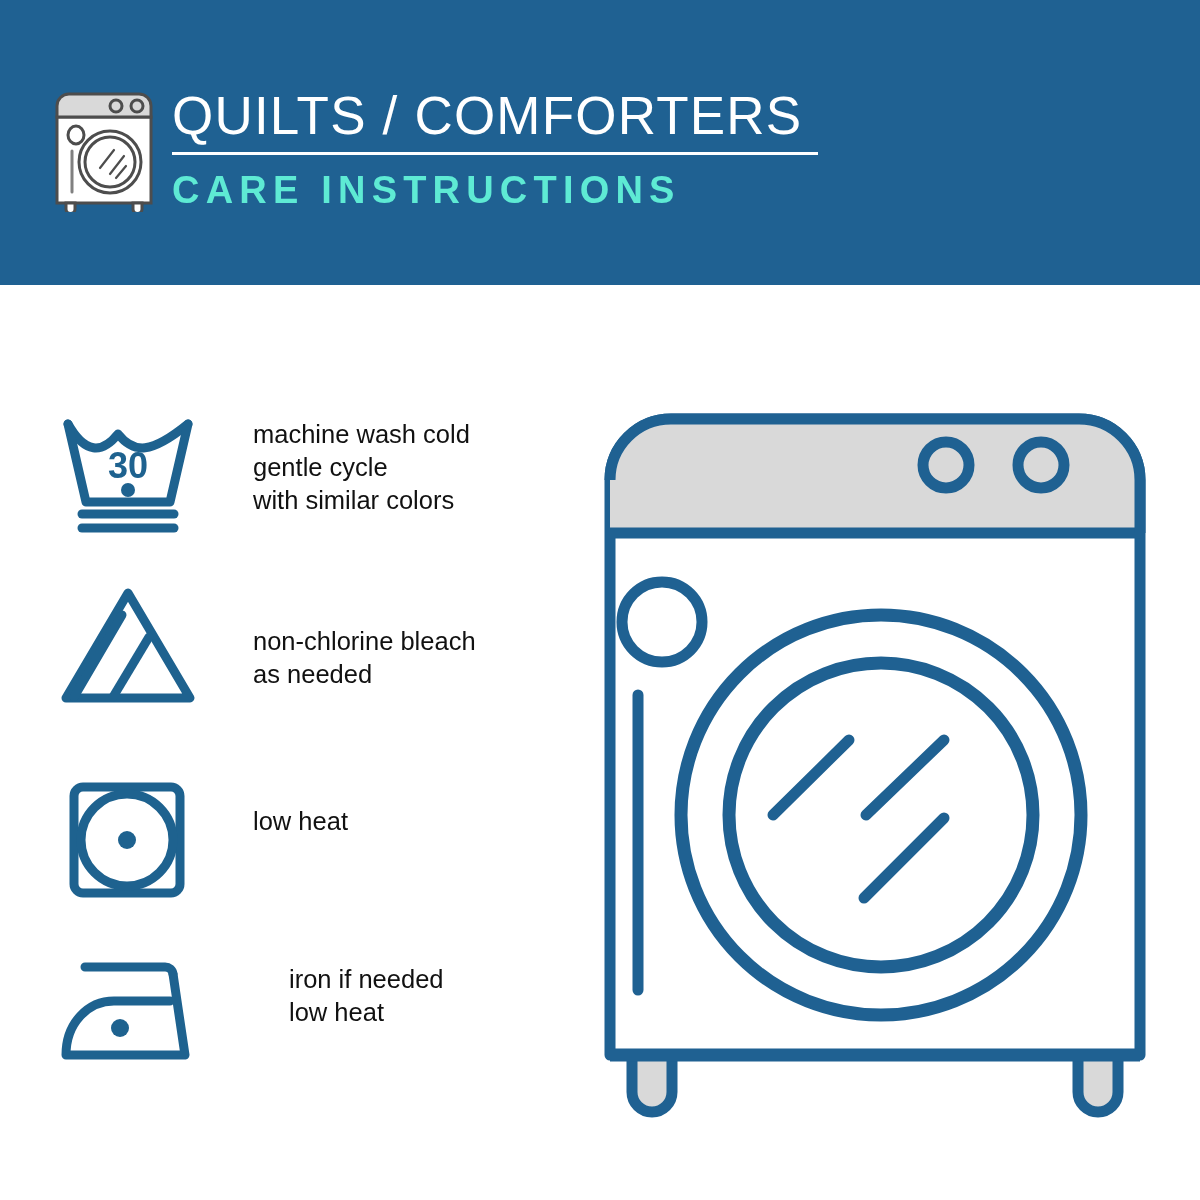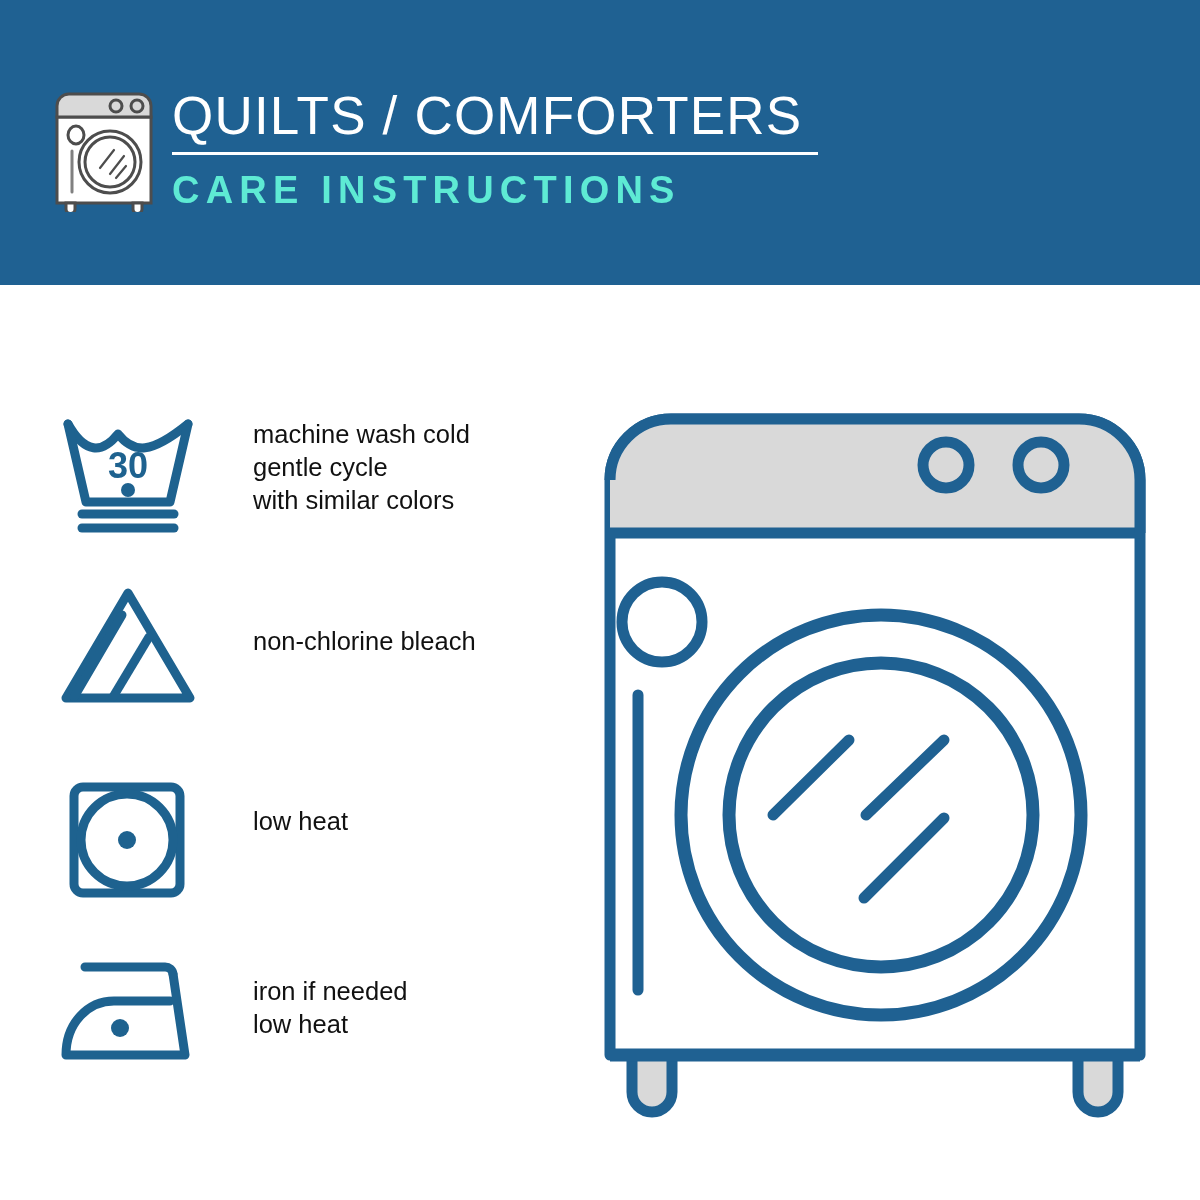--- a/index.html
+++ b/index.html
@@ -99,21 +99,21 @@
     width: 280px;
     color: #111111;
     font-size: 25.5px;
     line-height: 33px;
     font-weight: normal;
     font-family: "Liberation Sans", sans-serif;
   }
   .care-row[data-row="0"] .care-text { top: 8px; }
   .care-row[data-row="1"] .care-text { top: 32px; margin-top: 8px; }
   .care-row[data-row="2"] .care-text { top: 30px; }
-  .care-row[data-row="3"] .care-text { top: 30px; }
+  .care-row[data-row="3"] .care-text { top: 18px; margin-left: 36px; }
   .care-text div { white-space: nowrap; }
 
   
   .machine {
     position: absolute;
     left: 596px;
     top: 405px;
     width: 566px;
     height: 720px;
   }
@@ -192,20 +192,21 @@
 
             <path d="M76 8 L 138 113 L 14 113 Z"></path>
 
             <line x1="70" y1="30" x2="22" y2="112"></line>
             <line x1="97" y1="52" x2="61" y2="112"></line>
           </g>
         </svg>
       </div>
       <div class="care-text">
         <div>non-chlorine bleach</div>
+        <div>as needed</div>
       </div>
     </div>
 
     <div class="care-row" data-row="2">
       <div class="care-symbol">
         <svg width="152" height="130" viewBox="0 0 152 130" xmlns="http://www.w3.org/2000/svg">
           <g fill="none" stroke="#1e628f" stroke-width="9" stroke-linejoin="round">
             <rect x="22" y="12" width="106" height="106" rx="9"></rect>
             <circle cx="75" cy="65" r="46"></circle>
           </g>

